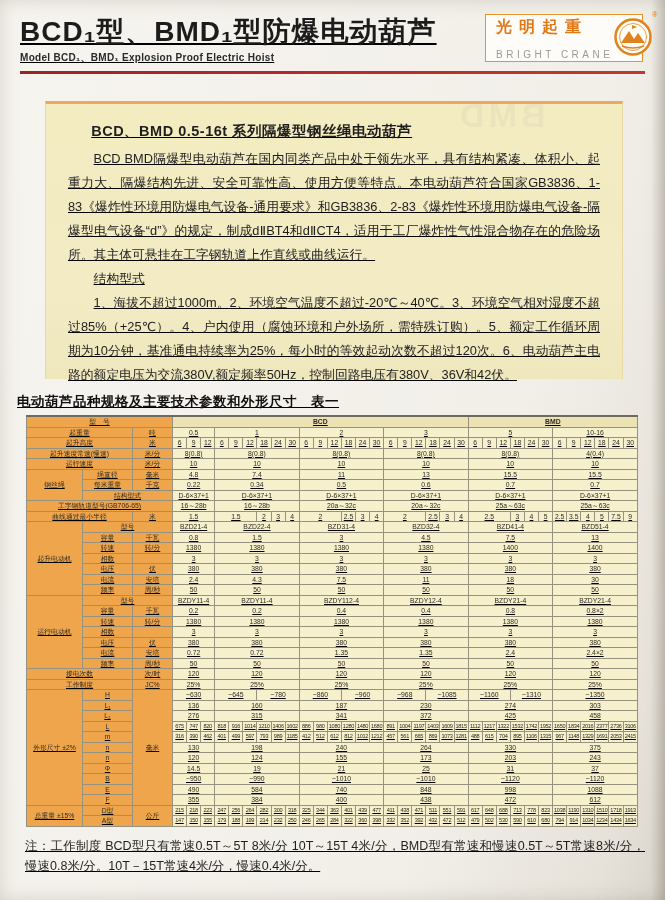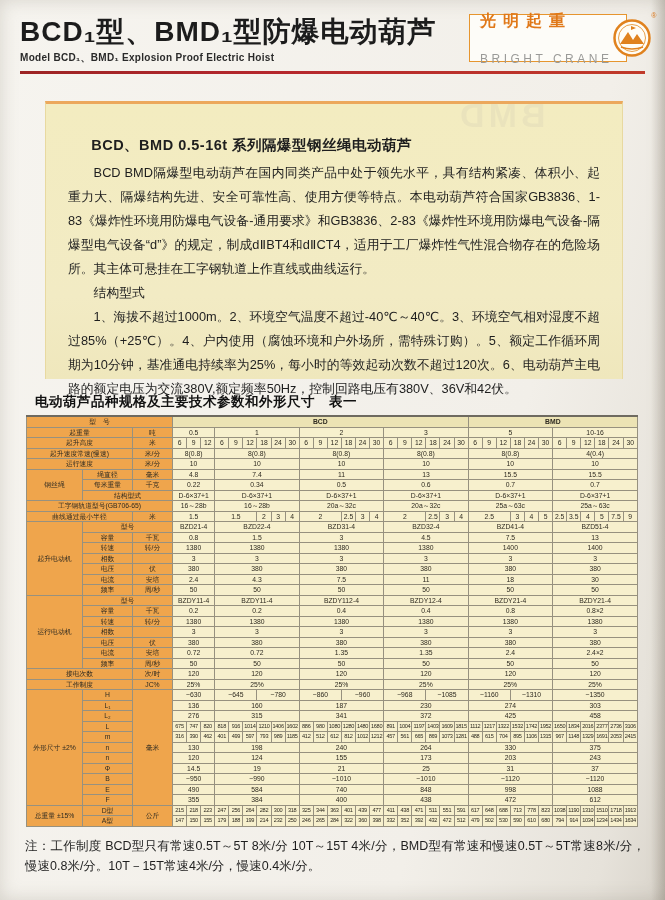--- a/index.html
+++ b/index.html
@@ -5,52 +5,53 @@
   html,body{margin:0;padding:0;}
   body{
     width:665px;height:900px;overflow:hidden;
     font-family:"Liberation Sans","DejaVu Sans",sans-serif;
     background:#e8e4dd;
   }
   .page{
     position:relative;width:665px;height:900px;
     background:linear-gradient(105deg,#f6f4ef 0%,#f2efe9 70%,#e6e2da 92%,#d9d4cb 100%);
     box-shadow:inset 0 0 18px rgba(120,110,95,.25);
+    text-decoration:underline;
   }
   
   .header{position:relative;padding:16px 20px 0 20px;height:70px;}
   .title{font-size:28px;font-weight:bold;color:#1c1c1c;letter-spacing:1px;line-height:32px;}
   .subtitle{font-size:10px;font-weight:bold;color:#2a2a2a;margin-top:3px;letter-spacing:.3px;}
   .logo{
-    position:absolute;top:14px;right:38px;width:158px;height:48px;
-    border:1px solid #e6952e;background:#fdfcf8;display:flex;align-items:center;
+    position:absolute;top:14px;right:22px;width:158px;height:48px;
+    border:1px solid #e6952e;background:#fdfcf8;display:flex;
     padding:2px 0 2px 10px;box-sizing:border-box;
   }
   .logo-txt{flex:1;}
   .logo-cn{font-size:16px;font-weight:bold;color:#e07818;letter-spacing:7px;white-space:nowrap;}
-  .logo-en{font-size:12px;color:#9a9a98;letter-spacing:3.5px;margin-top:20px;white-space:nowrap;}
+  .logo-en{font-size:10px;color:#9a9a98;letter-spacing:3.5px;margin-top:11px;white-space:nowrap;}
   .emblem{width:40px;height:40px;position:relative;flex:0 0 40px;}
   .reg{position:absolute;top:-6px;right:-4px;font-size:7px;color:#e07818;}
   .rule{height:3px;background:linear-gradient(90deg,#9c2424,#b5272d 40%,#c03a2a);margin-top:6px;}
   .ghost{
     position:absolute;top:96px;right:120px;font-size:34px;font-weight:bold;color:#6a6a84;
     opacity:.06;transform:scaleX(-1);letter-spacing:4px;pointer-events:none;
   }
   
   .panel{
     margin:15px 42px 0 45px;height:278px;box-sizing:border-box;
     background:linear-gradient(180deg,#f3ecc0,#f2ebc4 70%,#efe7bc);
     border-top:3px solid #eca85c;border-left:1px solid #e8d9a0;border-right:1px solid #e8d9a0;
-    padding:30px 22px 0 22px;color:#1e1e1e;
+    padding:16px 22px 0 22px;color:#1e1e1e;
   }
   .panel h3{margin:2px 0 6px 0;font-size:14.5px;text-indent:1.6em;letter-spacing:.5px;}
   .panel p{margin:0;font-size:12.8px;line-height:1.88;text-align:justify;}
   .ind{text-indent:2em;}
   
-  .tbl-title{margin:14px 0 4px 35px;font-size:13.5px;font-weight:bold;color:#111;letter-spacing:.5px;}
+  .tbl-title{margin:14px 0 4px 17px;font-size:13.5px;font-weight:bold;color:#111;letter-spacing:.5px;}
   table.spec{
     border-collapse:collapse;table-layout:fixed;width:612px;margin-left:26px;
     border:1px solid #6e6a60;border-top:2px solid #6e6a60;
   }
   table.spec td{
     border:1px solid #97917f;text-align:center;vertical-align:middle;
     padding:0 1px;line-height:9.5px;height:9.5px;font-size:6.8px;color:#2e2a20;
     overflow:hidden;white-space:nowrap;
   }
   td.lab{background:#efa54c;color:#4a3010;font-size:7px;white-space:normal;line-height:8.5px;}
@@ -90,21 +91,21 @@
     </div>
     <div class="rule"></div>
   </div>
 
   <div class="ghost">BMD</div>
 
   <div class="panel">
     <h3>BCD、BMD 0.5-16t 系列隔爆型钢丝绳电动葫芦</h3>
     <p class="ind">BCD BMD隔爆型电动葫芦在国内同类产品中处于领先水平，具有结构紧凑、体积小、起重力大、隔爆结构先进、安全可靠性高、使用方便等特点。本电动葫芦符合国家GB3836、1-83《爆炸性环境用防爆电气设备-通用要求》和GB3836、2-83《爆炸性环境用防爆电气设备-隔爆型电气设备“d”》的规定，制成dⅡBT4和dⅡCT4，适用于工厂爆炸性气性混合物存在的危险场所。其主体可悬挂在工字钢轨道上作直线或曲线运行。</p>
     <p class="ind">结构型式</p>
-    <p class="ind">1、海拔不超过1000m。2、环境空气温度不超过-40℃～40℃。3、环境空气相对湿度不超过85%（+25℃）。4、户内使用（腐蚀环境和户外场所，需特殊订购）。5、额定工作循环周期为10分钟，基准通电持续率为25%，每小时的等效起动次数不超过120次。6、电动葫芦主电路的额定电压为交流380V,额定频率50Hz，控制回路电压有380V、36V和42伏。</p>
+    <p class="ind">1、海拔不超过1000m。2、环境空气温度不超过-20℃～40℃。3、环境空气相对湿度不超过85%（+25℃）。4、户内使用（腐蚀环境和户外场所，需特殊订购）。5、额定工作循环周期为10分钟，基准通电持续率为25%，每小时的等效起动次数不超过120次。6、电动葫芦主电路的额定电压为交流380V,额定频率50Hz，控制回路电压有380V、36V和42伏。</p>
   </div>
 
   <div class="tbl-title">电动葫芦品种规格及主要技术参数和外形尺寸　表一</div>
 
   <table class="spec">
     <colgroup>
       <col style="width:56px">
         <col style="width:50px">
         <col style="width:40px">
     </colgroup>

